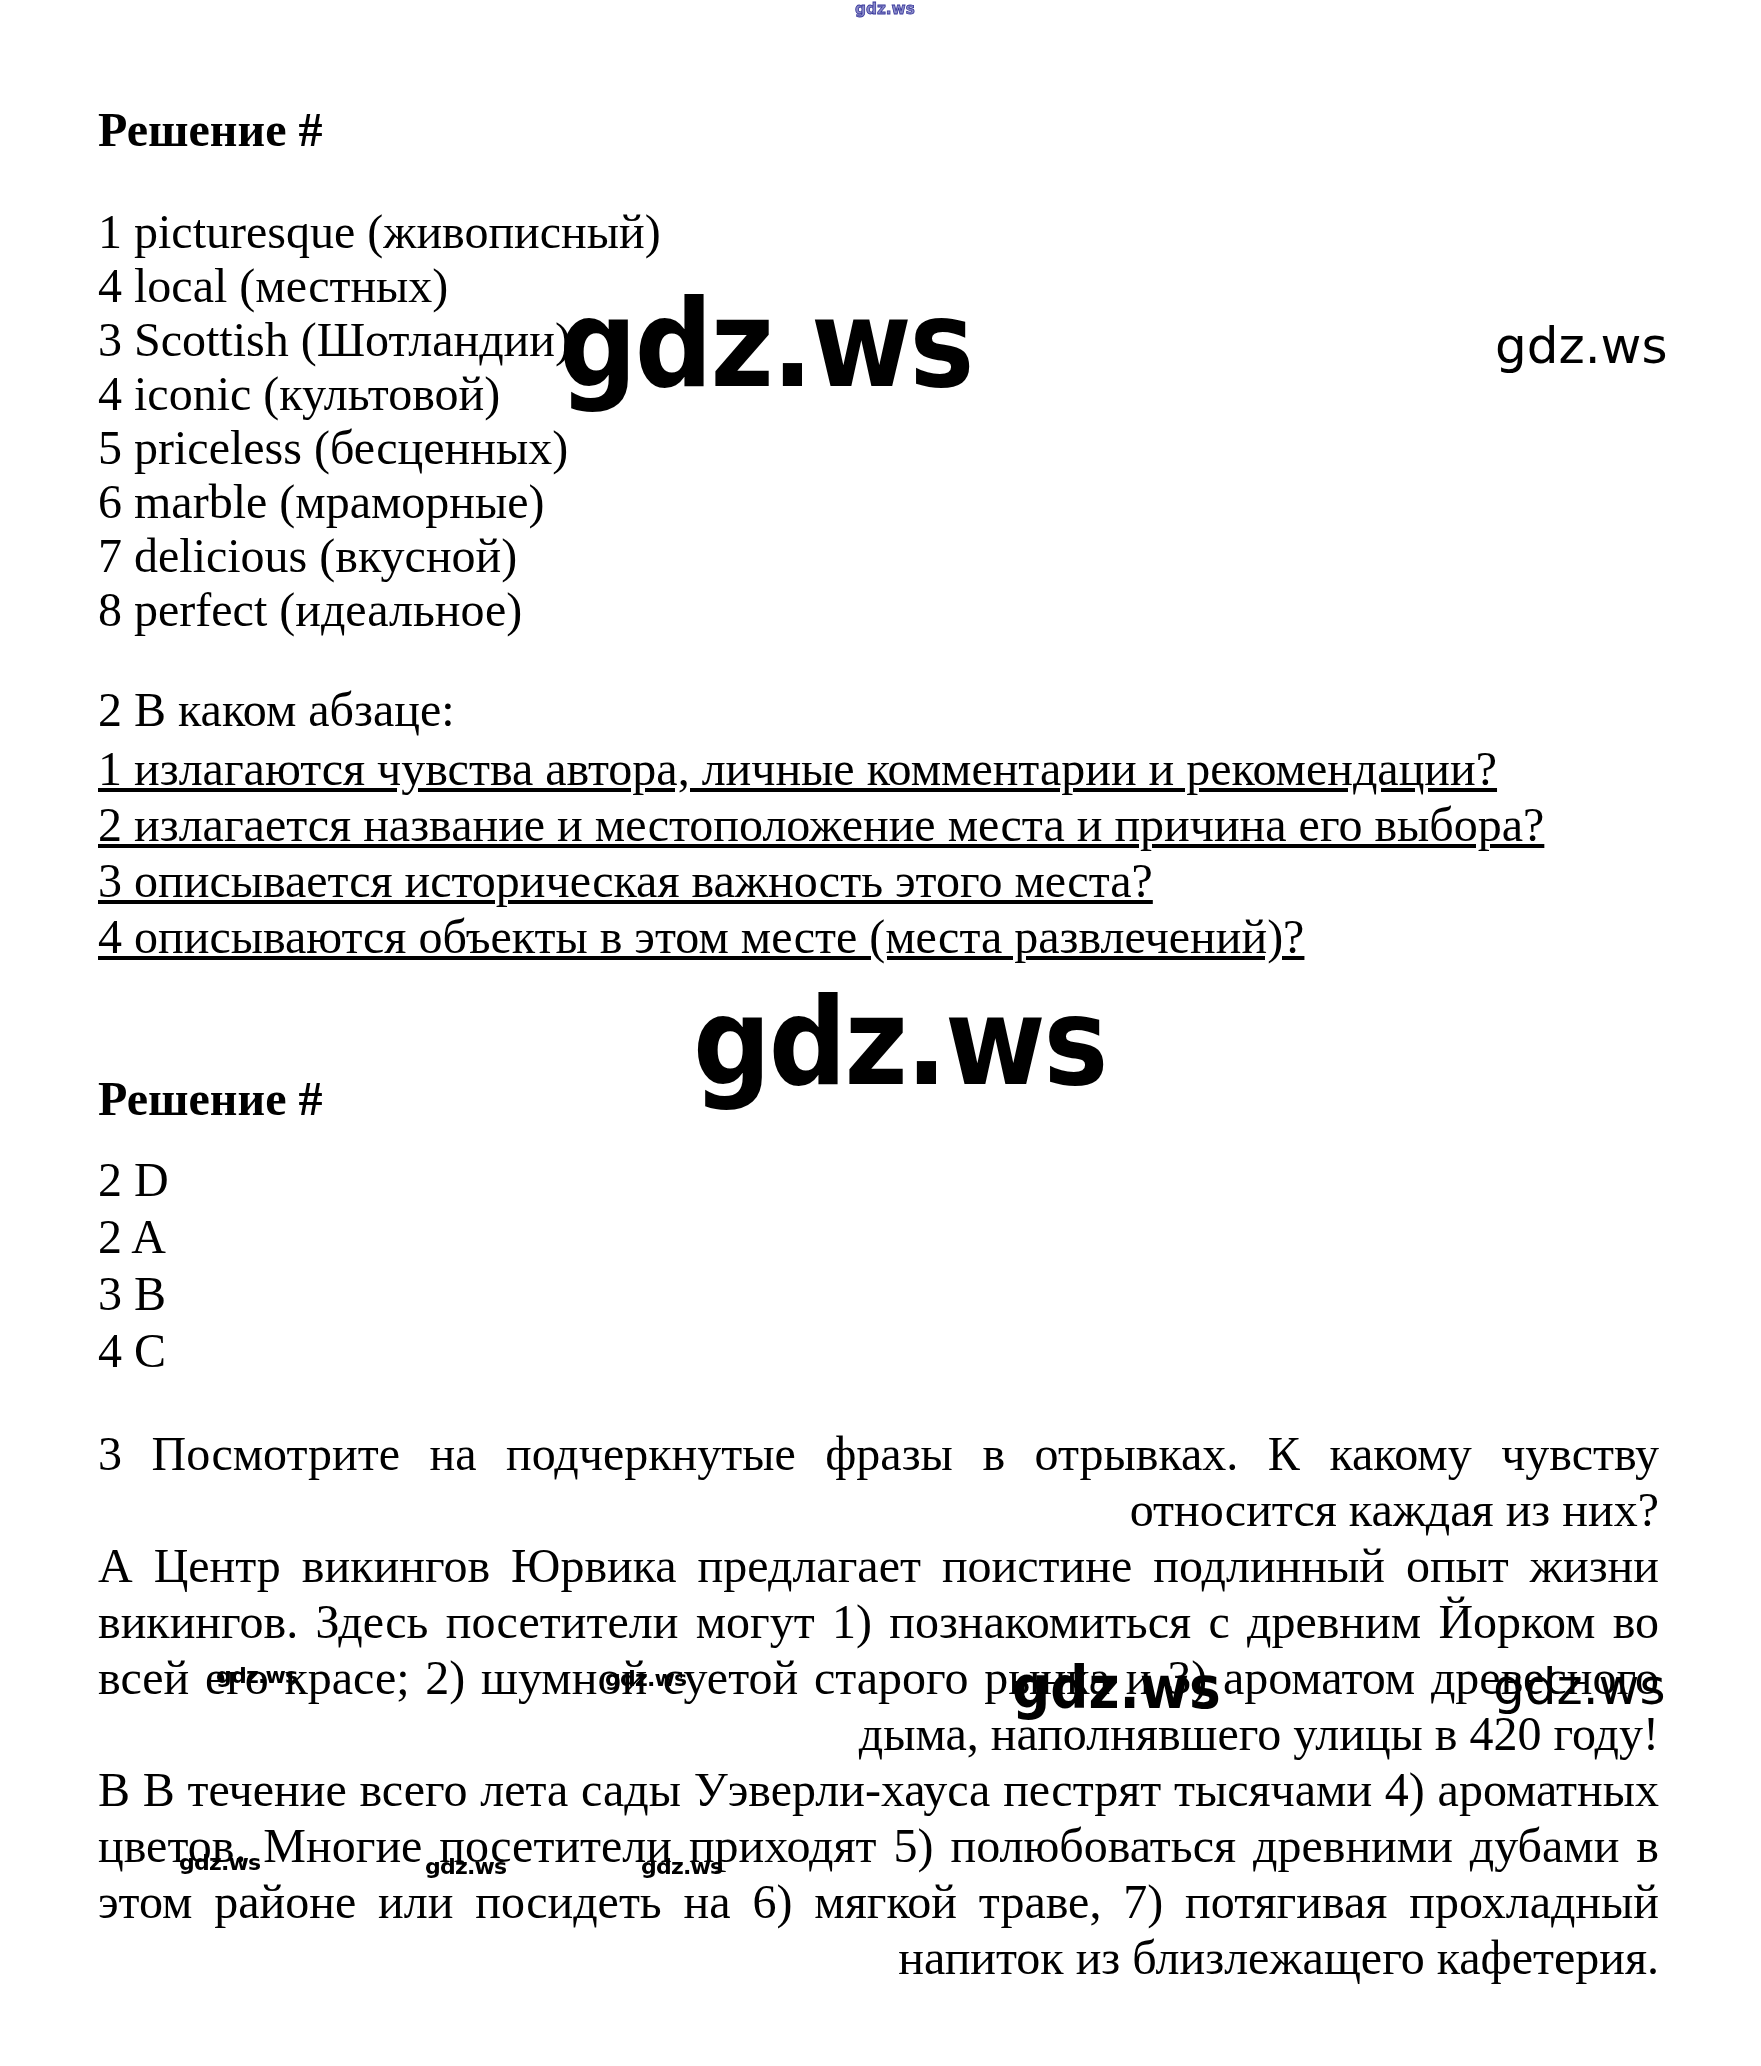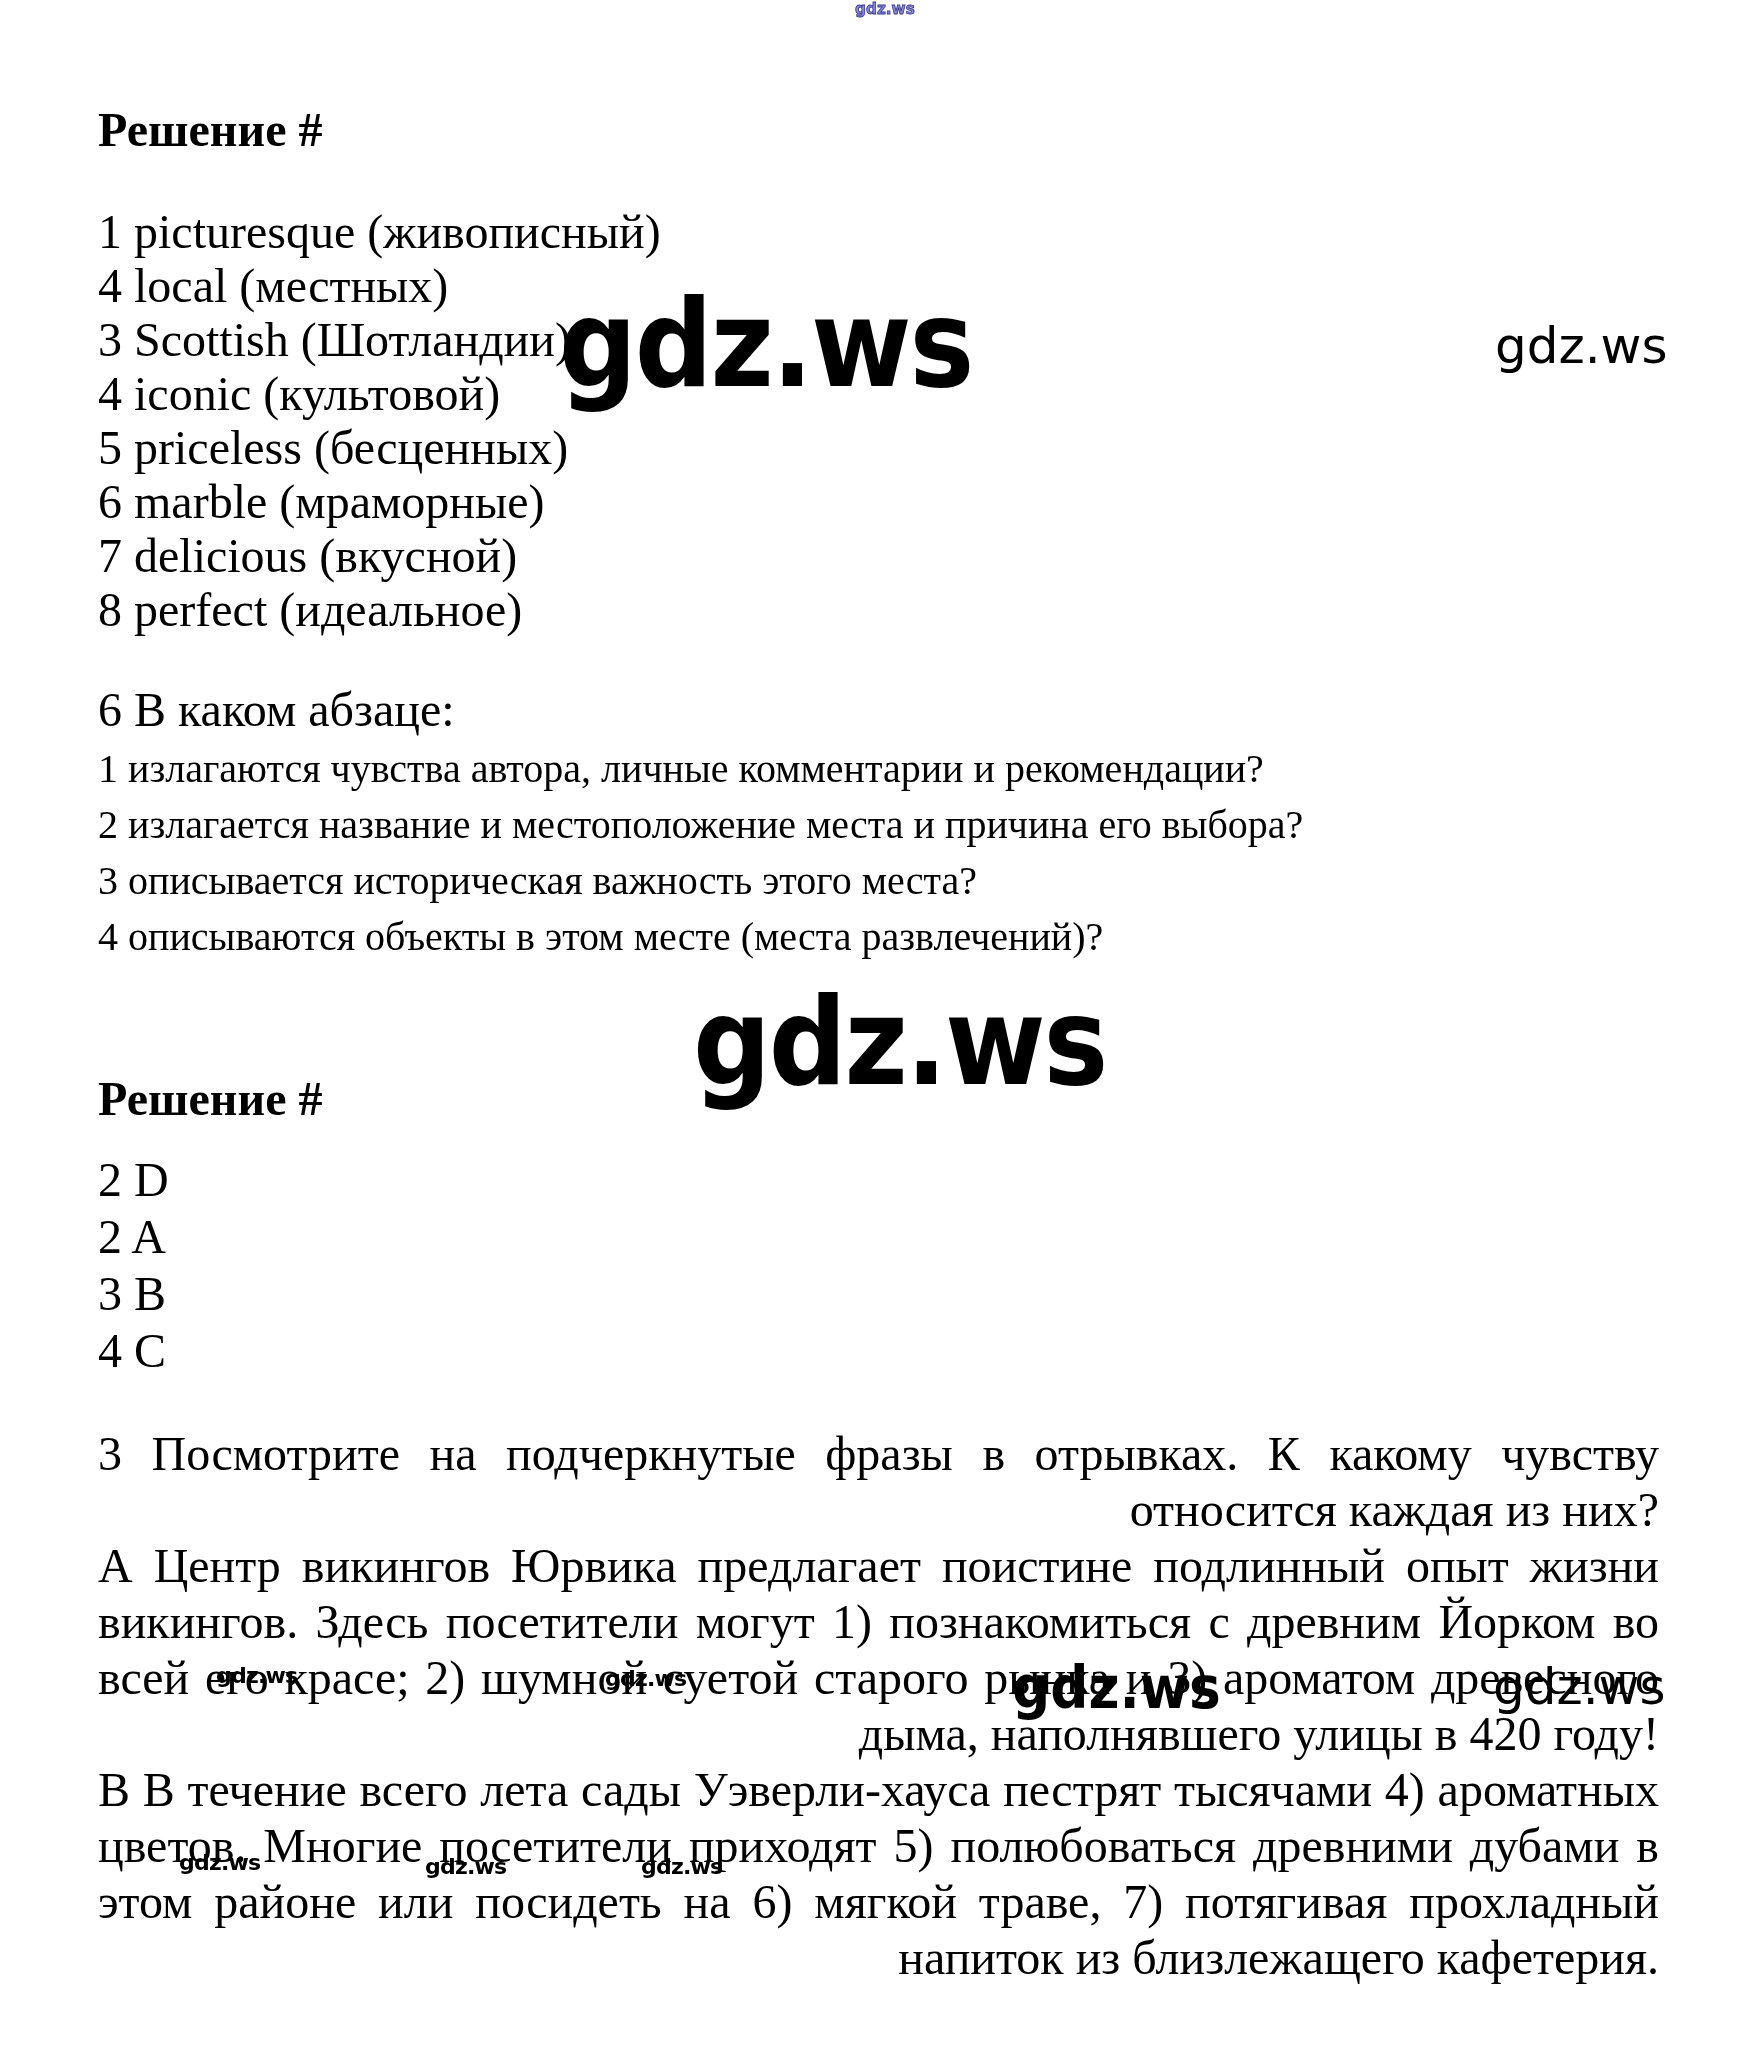--- a/index.html
+++ b/index.html
@@ -22,21 +22,21 @@
   .heading {
     font-weight: bold;
     font-size: 48px;
     line-height: 54px;
     white-space: nowrap;
   }
 
   
   .list1 { font-size: 48px; line-height: 54px; white-space: nowrap; }
   .intro { font-size: 48px; line-height: 54px; white-space: nowrap; }
-  .qlist { font-size: 40px; line-height: 56px; white-space: nowrap; }
+  .qlist { font-size: 48px; line-height: 56px; white-space: nowrap; text-decoration: underline; }
   .alist { font-size: 48px; line-height: 57px; white-space: nowrap; }
 
   .passage {
     font-size: 48px;
     line-height: 56px;
     width: 1561px;
   }
   .passage .jline { text-align: justify; text-align-last: justify; }
   .passage .lline { text-align: right; }
 
@@ -91,21 +91,21 @@
     <div>5 priceless (бесценных)</div>
     <div>6 marble (мраморные)</div>
     <div>7 delicious (вкусной)</div>
     <div>8 perfect (идеальное)</div>
   </div>
 
   <div class="wm wm-big" style="left:559px; top:284px;">gdz.ws</div>
 
   <div class="wm wm-med" style="left:1495px; top:321px;">gdz.ws</div>
 
-  <div class="intro abs" style="left:98px; top:683px;">6 В каком абзаце:</div>
+  <div class="intro abs" style="left:98px; top:683px;">2 В каком абзаце:</div>
 
   <div class="qlist abs" style="left:98px; top:741px;">
     <div>1 излагаются чувства автора, личные комментарии и рекомендации?</div>
     <div>2 излагается название и местоположение места и причина его выбора?</div>
     <div>3 описывается историческая важность этого места?</div>
     <div>4 описываются объекты в этом месте (места развлечений)?</div>
   </div>
 
   <div class="wm wm-big" style="left:693px; top:982px;">gdz.ws</div>
 

